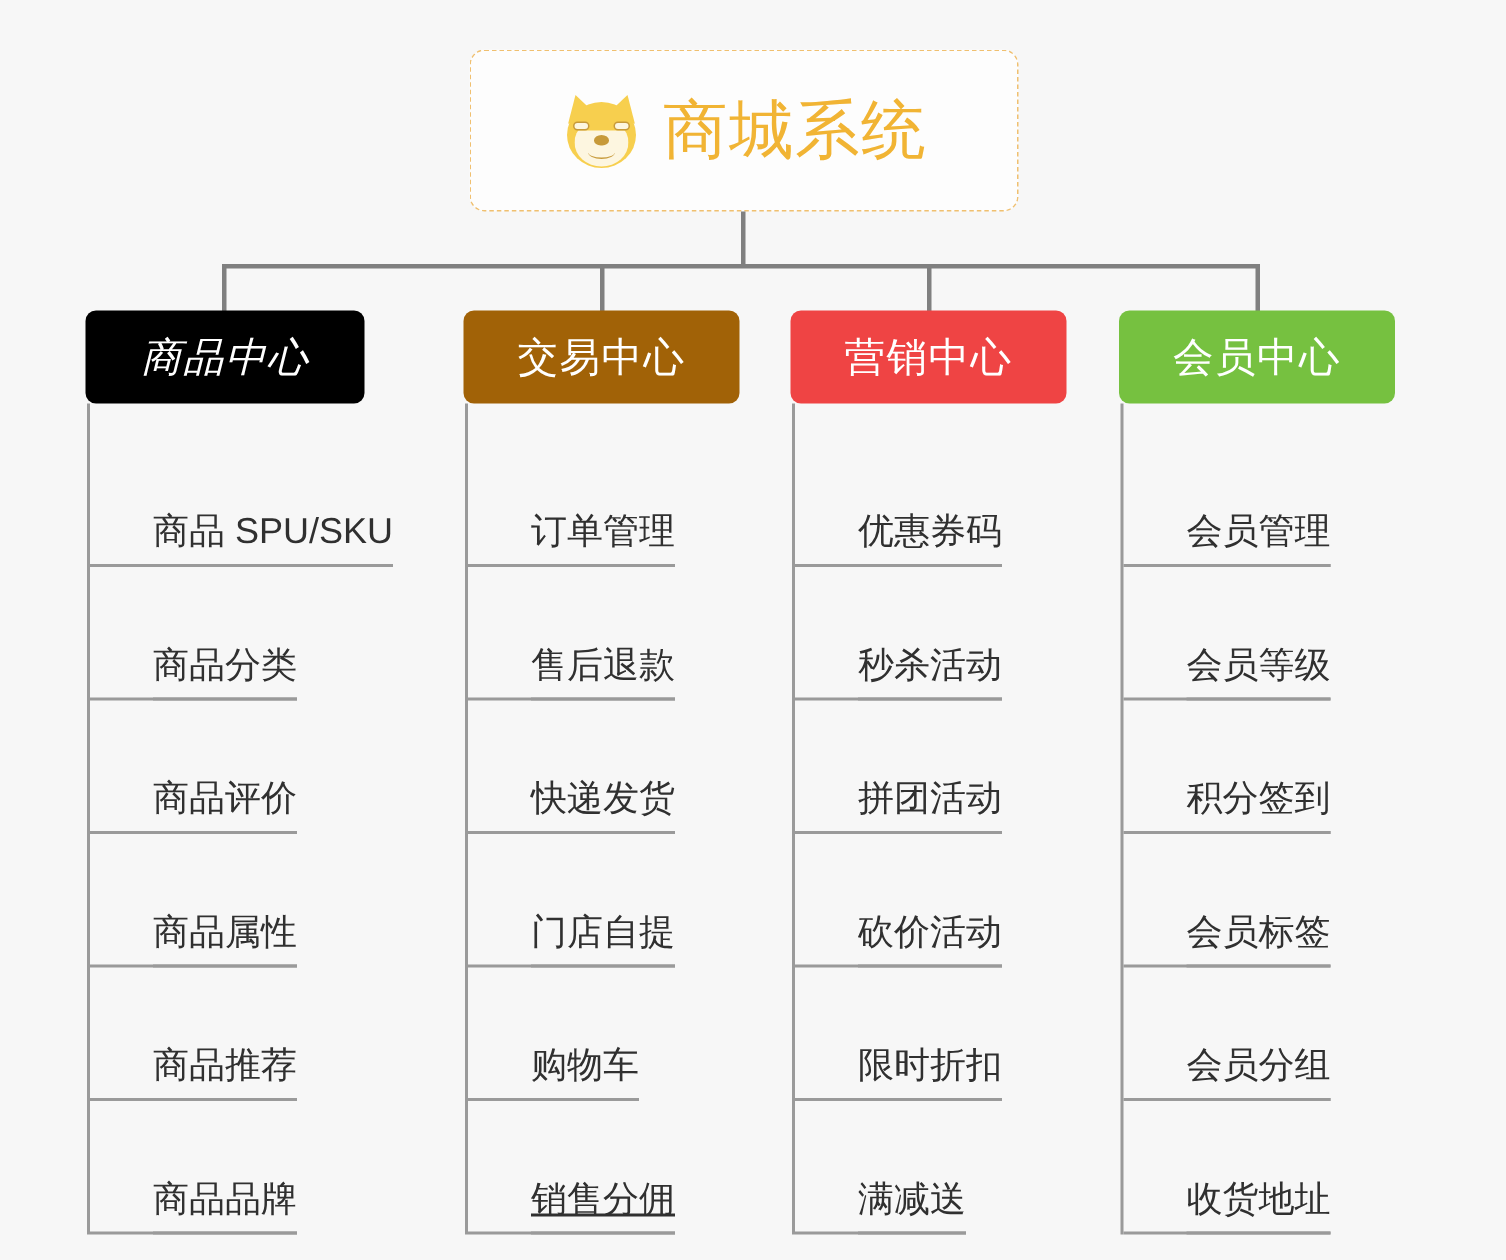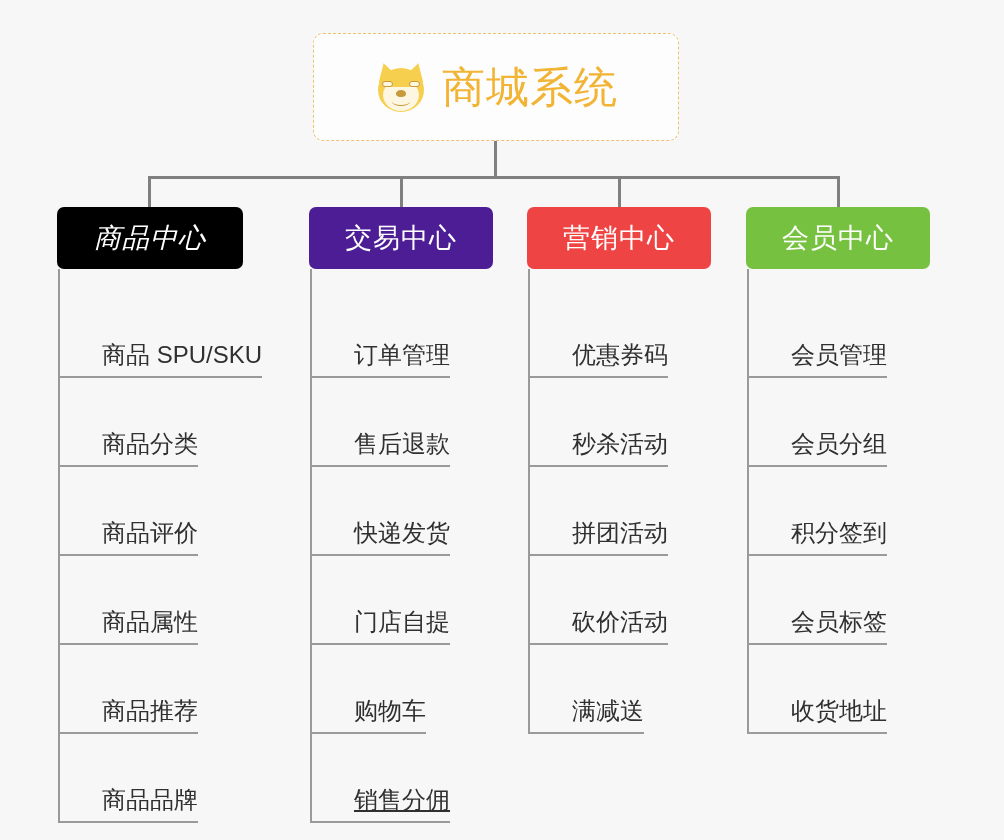--- a/index.html
+++ b/index.html
@@ -235,21 +235,21 @@
       <div class="item">
           <span class="item-text" style="border-bottom-color: rgb(154, 154, 154); color: rgb(48, 48, 48); --line: #9a9a9a;">商品推荐</span>
         </div>
       <div class="item">
           <span class="item-text" style="border-bottom-color: rgb(154, 154, 154); color: rgb(48, 48, 48); --line: #9a9a9a;">商品品牌</span>
         </div>
     </div>
   </div>
 
   <div class="column col1">
-    <div class="cat-header" style="background: #4c1d95;">
+    <div class="cat-header" style="background: #a16207;">
       <span>交易中心</span>
     </div>
     <div class="items" style="border-left-color: rgb(154, 154, 154);">
       <div class="item">
           <span class="item-text" style="border-bottom-color: rgb(154, 154, 154); color: rgb(48, 48, 48); margin-top: 36px; --line: #9a9a9a;">订单管理</span>
         </div>
       <div class="item">
           <span class="item-text" style="border-bottom-color: rgb(154, 154, 154); color: rgb(48, 48, 48); --line: #9a9a9a;">售后退款</span>
         </div>
       <div class="item">
@@ -278,41 +278,47 @@
       <div class="item">
           <span class="item-text" style="border-bottom-color: rgb(154, 154, 154); color: rgb(48, 48, 48); --line: #9a9a9a;">秒杀活动</span>
         </div>
       <div class="item">
           <span class="item-text" style="border-bottom-color: rgb(154, 154, 154); color: rgb(48, 48, 48); --line: #9a9a9a;">拼团活动</span>
         </div>
       <div class="item">
           <span class="item-text" style="border-bottom-color: rgb(154, 154, 154); color: rgb(48, 48, 48); --line: #9a9a9a;">砍价活动</span>
         </div>
       <div class="item">
+          <span class="item-text" style="border-bottom-color: rgb(154, 154, 154); color: rgb(48, 48, 48); --line: #9a9a9a;">限时折扣</span>
+        </div>
+      <div class="item">
           <span class="item-text" style="border-bottom-color: rgb(154, 154, 154); color: rgb(48, 48, 48); --line: #9a9a9a;">满减送</span>
         </div>
     </div>
   </div>
 
   <div class="column col3">
     <div class="cat-header" style="background: rgb(118, 193, 64);">
       <span>会员中心</span>
     </div>
     <div class="items" style="border-left-color: rgb(154, 154, 154);">
       <div class="item">
           <span class="item-text" style="border-bottom-color: rgb(154, 154, 154); color: rgb(48, 48, 48); --line: #9a9a9a;">会员管理</span>
         </div>
       <div class="item">
+          <span class="item-text" style="border-bottom-color: rgb(154, 154, 154); color: rgb(48, 48, 48); --line: #9a9a9a;">会员等级</span>
+        </div>
+      <div class="item">
+          <span class="item-text" style="border-bottom-color: rgb(154, 154, 154); color: rgb(48, 48, 48); --line: #9a9a9a;">积分签到</span>
+        </div>
+      <div class="item">
+          <span class="item-text" style="border-bottom-color: rgb(154, 154, 154); color: rgb(48, 48, 48); --line: #9a9a9a;">会员标签</span>
+        </div>
+      <div class="item">
           <span class="item-text" style="border-bottom-color: rgb(154, 154, 154); color: rgb(48, 48, 48); --line: #9a9a9a;">会员分组</span>
         </div>
       <div class="item">
-          <span class="item-text" style="border-bottom-color: rgb(154, 154, 154); color: rgb(48, 48, 48); --line: #9a9a9a;">积分签到</span>
-        </div>
-      <div class="item">
-          <span class="item-text" style="border-bottom-color: rgb(154, 154, 154); color: rgb(48, 48, 48); --line: #9a9a9a;">会员标签</span>
-        </div>
-      <div class="item">
           <span class="item-text" style="border-bottom-color: rgb(154, 154, 154); color: rgb(48, 48, 48); --line: #9a9a9a;">收货地址</span>
         </div>
     </div>
   </div>
 
 </div>
 
 </body></html>

